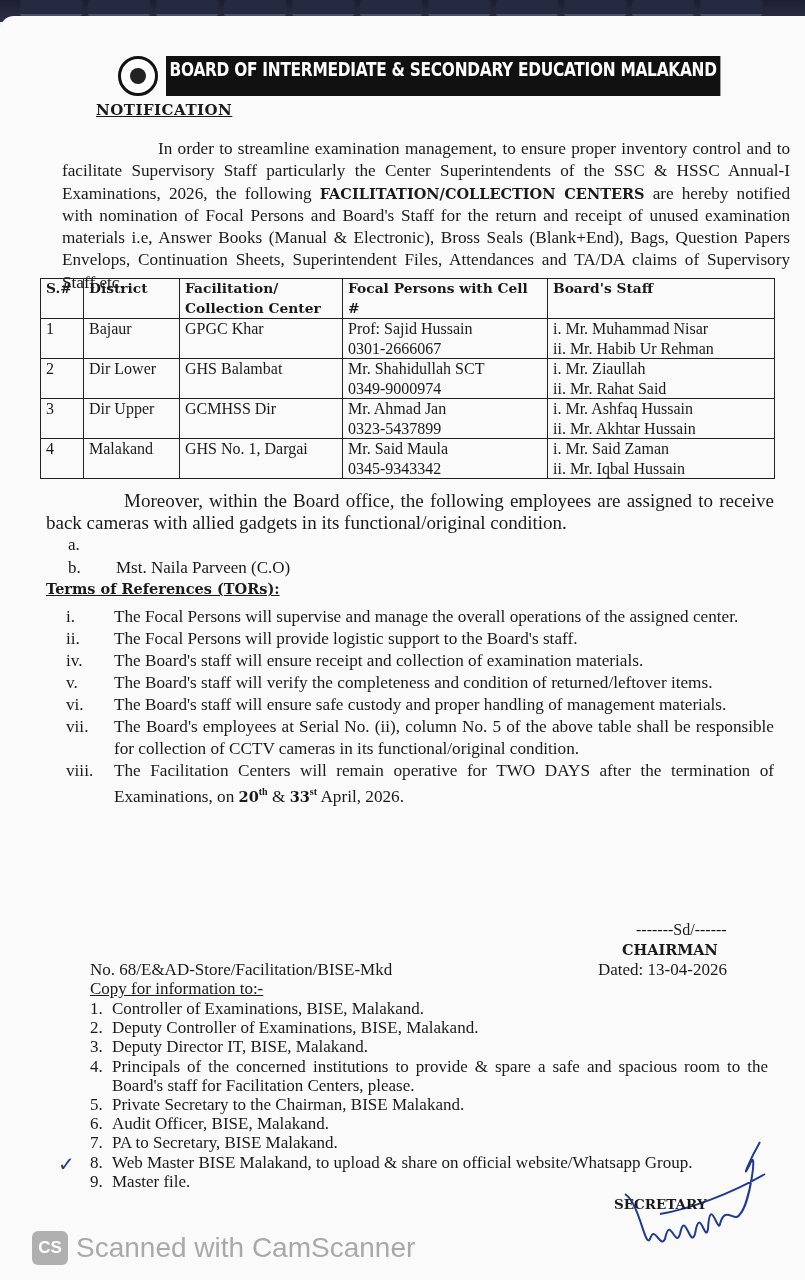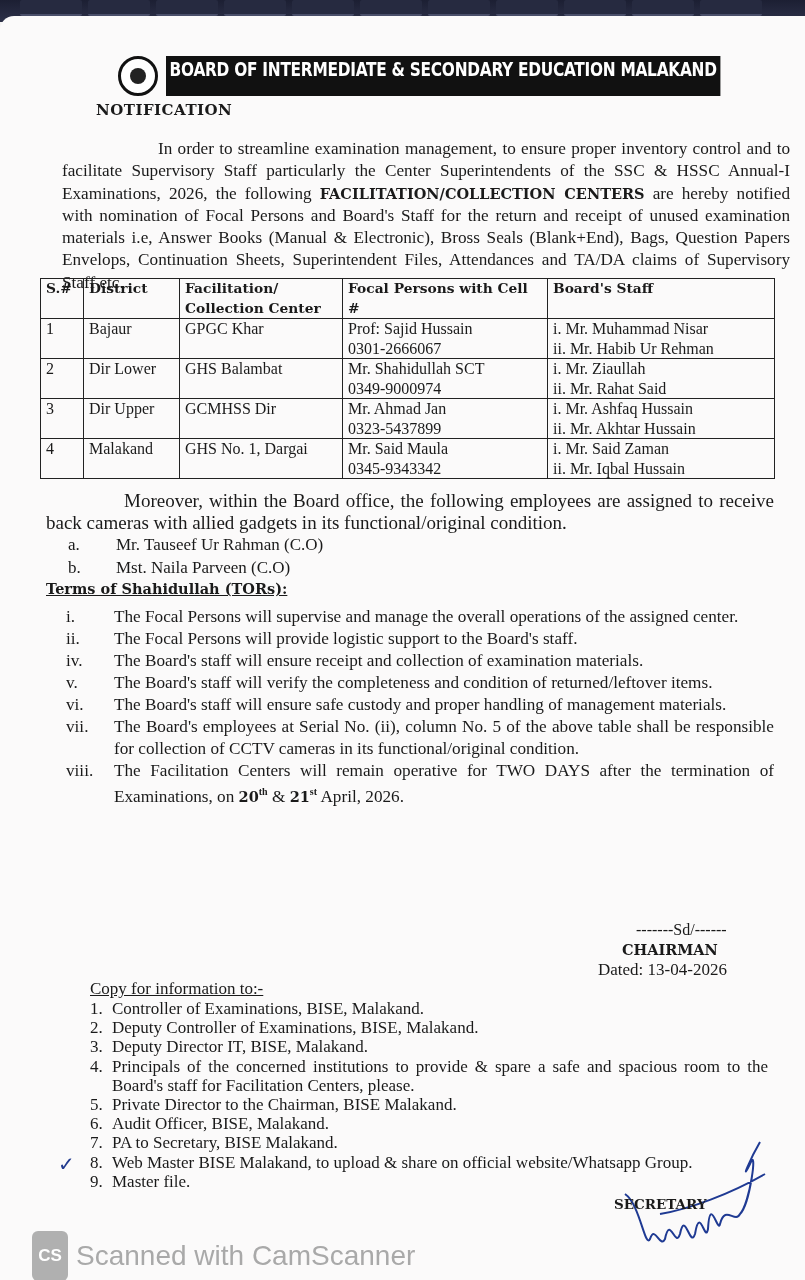--- a/index.html
+++ b/index.html
@@ -35,21 +35,21 @@
     content: ""; position: absolute; left: 9px; top: 9px; width: 16px; height: 16px;
     border-radius: 50%; background: #222;
   }
   .board-title {
     background: #111; color: #fff; font-family: "DejaVu Sans Condensed", "DejaVu Sans", sans-serif;
     font-size: 19px; font-weight: bold; padding: 2px 4px; letter-spacing: -0.3px;
     transform: scaleX(0.9); transform-origin: left center; white-space: nowrap;
   }
   .notification-title {
     position: absolute; left: 96px; top: 85px; font-weight: bold; font-size: 15px;
-    letter-spacing: 0.5px;
+    text-decoration: underline; letter-spacing: 0.5px;
   }
   .intro {
     position: absolute; left: 46px; top: 106px; width: 728px;
     font-family: "Liberation Serif", serif; font-size: 17.2px; line-height: 22.3px;
     text-align: justify; text-indent: 96px; margin: 16px;
   }
   .intro b { font-family: "DejaVu Serif", serif; font-size: 14.5px; }
   table.centers {
     position: absolute; left: 40px; top: 262px; width: 735px;
     border-collapse: collapse; font-family: "Liberation Serif", serif; font-size: 16px;
@@ -87,21 +87,21 @@
   .copies .mk { width: 22px; flex: none; }
   .copies .txt { flex: 1; text-align: justify; }
   .tick-mark { position: absolute; left: 58px; top: 1136px; color: #223b8f; font-size: 20px; font-family: "DejaVu Sans", sans-serif; }
   .signature { position: absolute; left: 600px; top: 1118px; width: 170px; height: 130px; }
   .secretary { position: absolute; left: 614px; top: 1180px; font-weight: bold; font-size: 13.5px; }
   .watermark {
     position: absolute; left: 32px; top: 1215px; display: flex; align-items: center; gap: 8px;
     color: #a9a9a9; font-family: "Liberation Sans", sans-serif; font-size: 28px;
   }
   .cs-badge {
-    width: 36px; height: 50px; border-radius: 6px; background: #b0b0b0; color: #fff;
+    width: 36px; height: 34px; border-radius: 6px; background: #b0b0b0; color: #fff;
     font-size: 17px; font-weight: bold; display: flex; align-items: center; justify-content: center;
   }
 </style>
 </head>
 <body>
 
 <div class="keyboard-strip">
   <div class="key"></div>
     <div class="key"></div>
   <div class="key"></div>
@@ -197,29 +197,28 @@
           </td>
       </tr>
     </tbody>
   </table>
 
   <p class="moreover">Moreover, within the Board office, the following employees are assigned to receive back cameras with allied gadgets in its functional/original condition.</p>
 
   <div class="co-list">
     <div class="row">
         <span class="mk">a.</span>
-        <span>Mr. Tauseef Ur  Rahman (C.O)</span>
       </div>
     <div class="row">
         <span class="mk">b.</span>
         <span>Mst. Naila Parveen (C.O)</span>
       </div>
   </div>
 
-  <div class="tor-title">Terms of Shahidullah (TORs):</div>
+  <div class="tor-title">Terms of References (TORs):</div>
 
   <div class="tors">
     <div class="row">
         <span class="mk">i.</span>
         <span class="txt">The Focal Persons will supervise and manage the overall operations of the assigned center.</span>
       </div>
     <div class="row">
         <span class="mk">ii.</span>
         <span class="txt">The Focal Persons will provide logistic support to the Board's staff.</span>
       </div>
@@ -234,27 +233,28 @@
     <div class="row">
         <span class="mk">vi.</span>
         <span class="txt">The Board's staff will ensure safe custody and proper handling of management materials.</span>
       </div>
     <div class="row">
         <span class="mk">vii.</span>
         <span class="txt">The Board's employees at Serial No. (ii), column No. 5 of the above table shall be responsible for collection of CCTV cameras in its functional/original condition.</span>
       </div>
     <div class="row">
       <span class="mk">viii.</span>
-      <span class="txt"><span>The Facilitation Centers will remain operative for TWO DAYS after the termination of Examinations, on </span><b>20</b><sup>th</sup><span> &amp; </span><b>21</b><sup>st</sup><span> April, 2026.</span></span>
+      <span class="txt"><span>The Facilitation Centers will remain operative for TWO DAYS after the termination of Examinations, on </span><b>20</b><sup>th</sup><span> &amp; </span><b>33</b><sup>st</sup><span> April, 2026.</span></span>
     </div>
   </div>
 
   <div class="sd">-------Sd/------</div>
   <div class="chairman">CHAIRMAN</div>
   <div class="dated">Dated: 13-04-2026</div>
+  <div class="ref-no">No. 68/E&amp;AD-Store/Facilitation/BISE-Mkd</div>
   <div class="copy-title">Copy for information to:-</div>
 
   <div class="copies">
     <div class="row">
         <span class="mk">1.</span>
         <span class="txt">Controller of Examinations, BISE, Malakand.</span>
       </div>
     <div class="row">
         <span class="mk">2.</span>
         <span class="txt">Deputy Controller of Examinations, BISE, Malakand.</span>
@@ -262,21 +262,21 @@
     <div class="row">
         <span class="mk">3.</span>
         <span class="txt">Deputy Director IT, BISE, Malakand.</span>
       </div>
     <div class="row">
         <span class="mk">4.</span>
         <span class="txt">Principals of the concerned institutions to provide &amp; spare a safe and spacious room to the Board's staff for Facilitation Centers, please.</span>
       </div>
     <div class="row">
         <span class="mk">5.</span>
-        <span class="txt">Private Director to the Chairman, BISE Malakand.</span>
+        <span class="txt">Private Secretary to the Chairman, BISE Malakand.</span>
       </div>
     <div class="row">
         <span class="mk">6.</span>
         <span class="txt">Audit Officer, BISE, Malakand.</span>
       </div>
     <div class="row">
         <span class="mk">7.</span>
         <span class="txt">PA to Secretary, BISE Malakand.</span>
       </div>
     <div class="row">

